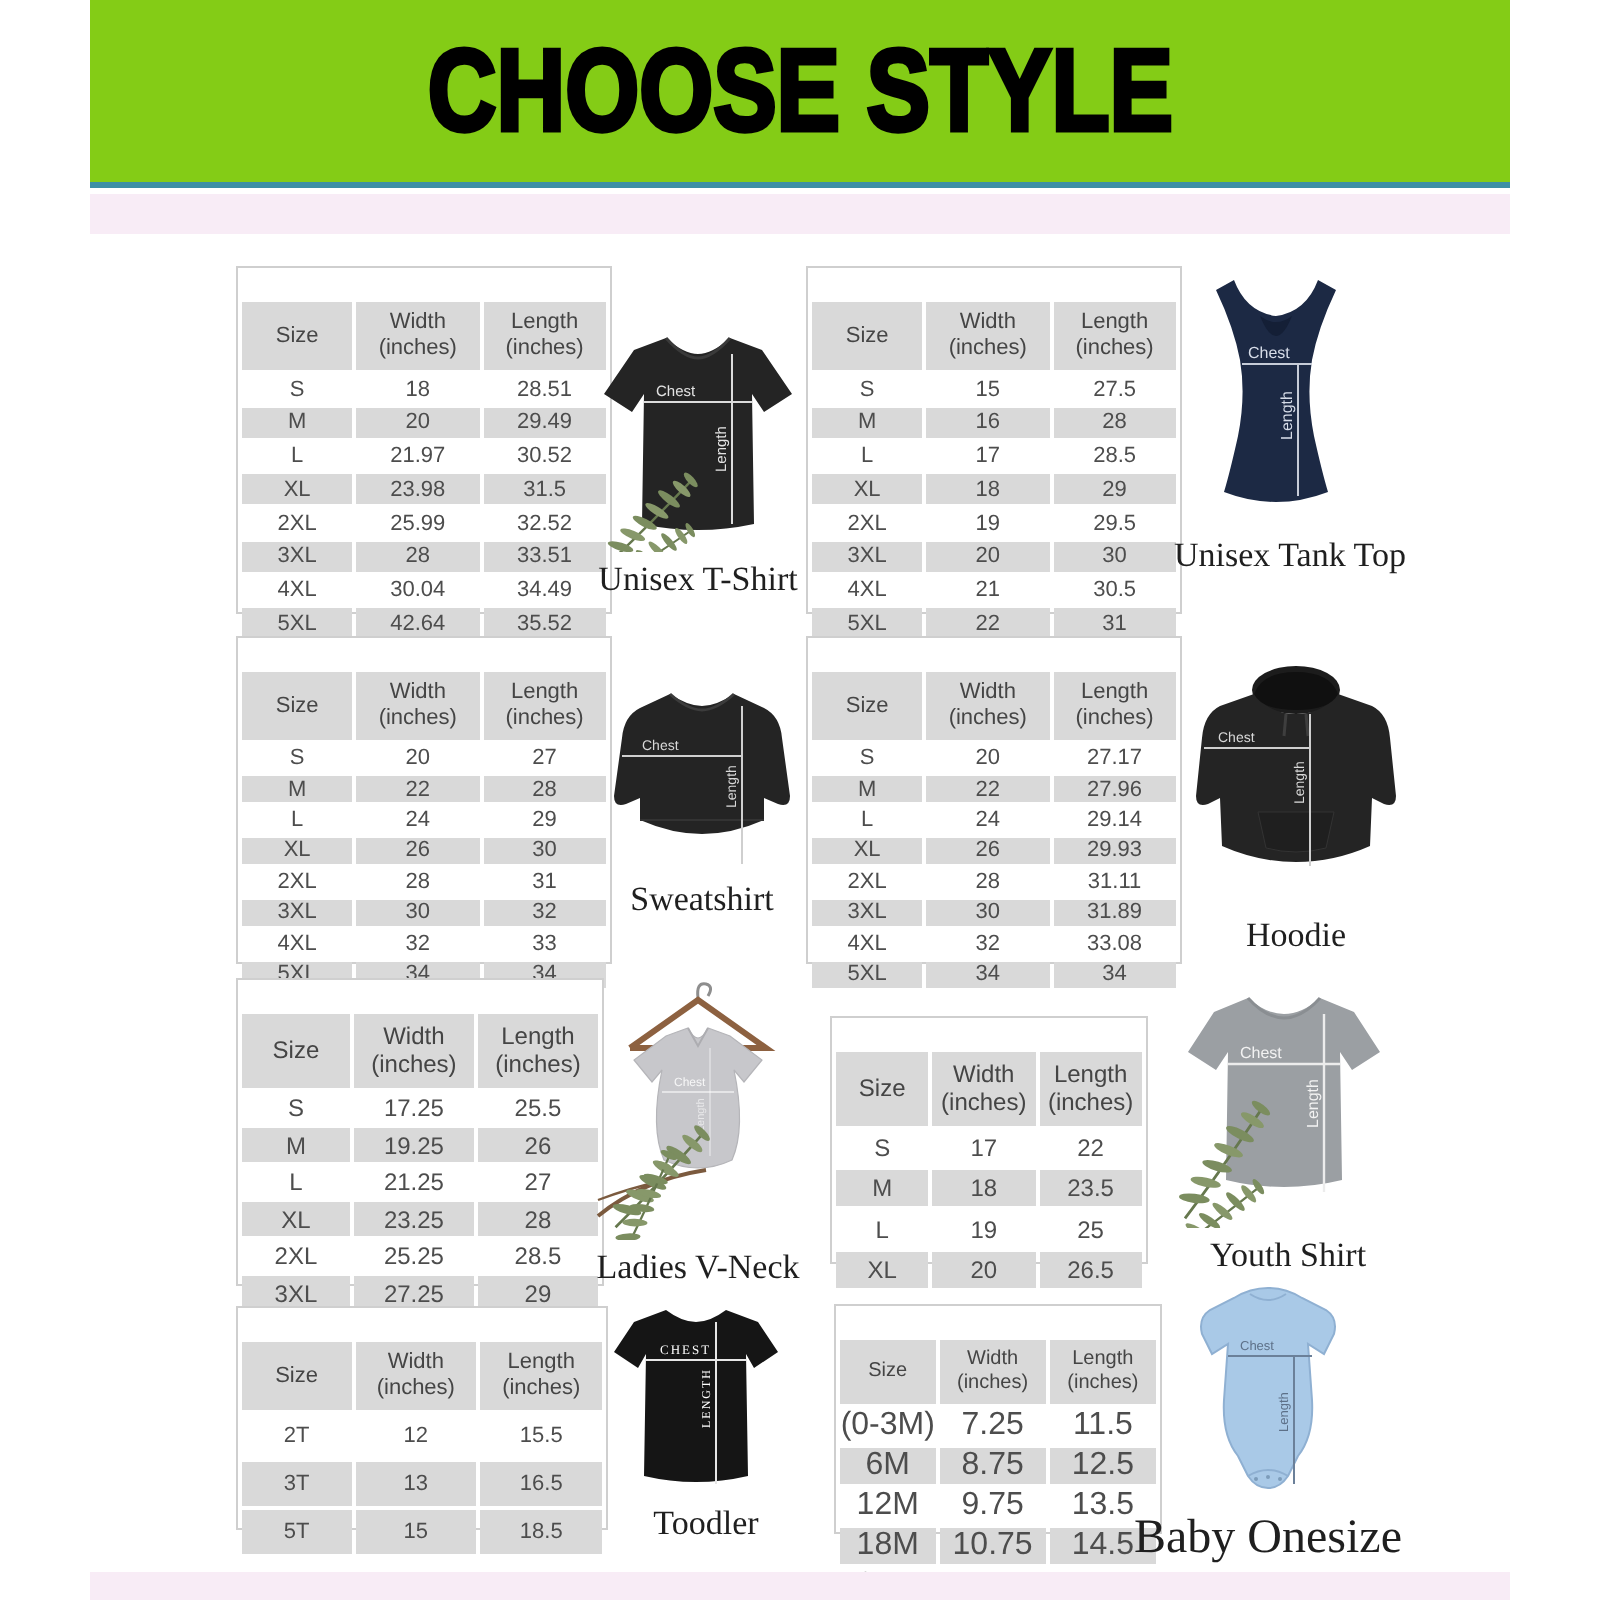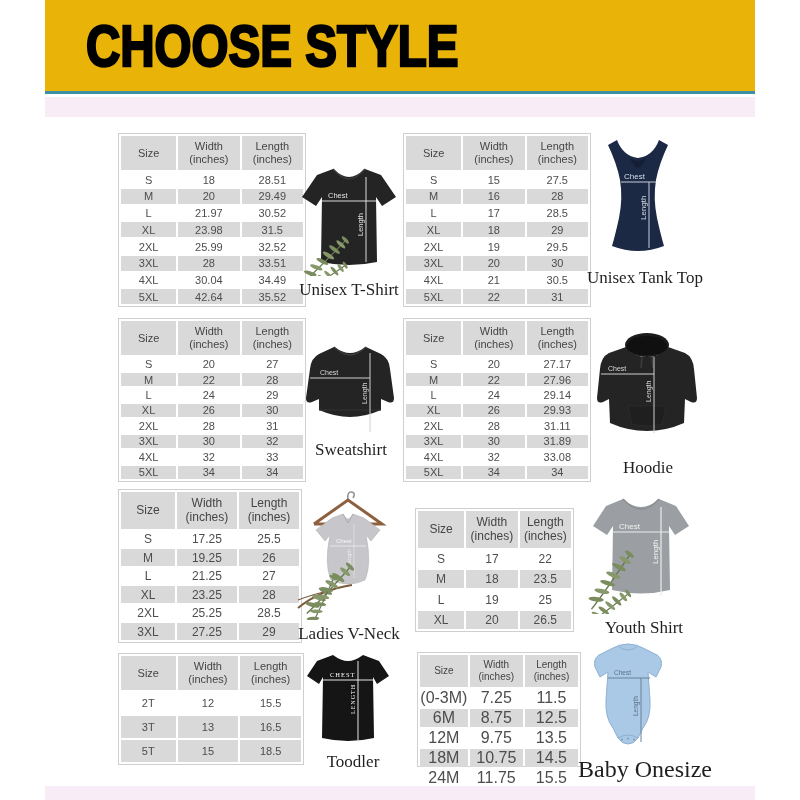--- a/index.html
+++ b/index.html
@@ -3,37 +3,38 @@
 <meta charset="utf-8">
 <style>
   html,body{margin:0;padding:0;}
   body{
     width:800px;height:800px;position:relative;background:#ffffff;
     font-family:"Liberation Sans",sans-serif;overflow:hidden;
   }
   
   .banner{
     position:absolute;left:45px;top:0;width:710px;height:91px;
-    background:#eab308;border-bottom:3px solid #3d8fa5;
-    display:flex;align-items:center;justify-content:flex-start;
+    background:#84cc16;border-bottom:3px solid #3d8fa5;
+    display:flex;align-items:center;justify-content:center;
   }
   .banner-title{
     font-weight:bold;font-size:58px;color:#000;
     transform:scaleX(0.82);letter-spacing:0px;
     -webkit-text-stroke:2.5px #000;white-space:nowrap;
   }
   .strip{position:absolute;left:45px;width:710px;background:#f8ecf6;}
   .strip.top{top:97px;height:20px;}
   .strip.bottom{top:786px;height:14px;}
 
   
   .size-table-wrap{position:absolute;border:1px solid #cfcfcf;background:#fff;}
   .size-table-wrap table{
     width:100%;height:100%;border-collapse:separate;border-spacing:2px;
     table-layout:fixed;
+    margin-top:15px;
   }
   .size-table-wrap th,.size-table-wrap td{
     text-align:center;vertical-align:middle;padding:0;color:#4d4d4d;
   }
   .size-table-wrap thead th{
     background:#d9d9d9;font-weight:normal;font-size:11px;line-height:1.2;
     padding:4px 0;color:#454545;
   }
   .size-table-wrap tbody td{font-size:11px;background:#fff;}
   .size-table-wrap tbody tr.alt td{background:#d9d9d9;}
@@ -46,21 +47,21 @@
   #table-0{left:118px;top:133px;width:186px;height:172px;}
   #table-1{left:403px;top:133px;width:186px;height:172px;}
   #table-2{left:118px;top:318px;width:186px;height:162px;}
   #table-3{left:403px;top:318px;width:186px;height:162px;}
   #table-4{left:118px;top:489px;width:182px;height:152px;}
   #table-5{left:415px;top:508px;width:157px;height:122px;}
   #table-6{left:118px;top:653px;width:184px;height:110px;}
   #table-7{left:417px;top:652px;width:162px;height:113px;}
 
   
-  .garment-fig{position:absolute;margin:0;display:flex;flex-direction:column;}
+  .garment-fig{position:absolute;margin:0;display:flex;flex-direction:column;align-items:center;}
   .garment-fig figcaption{
     font-family:"Liberation Serif",serif;font-size:17px;color:#1f1f1f;
     text-align:center;white-space:nowrap;margin-top:4px;
   }
   #fig-0{left:296px;top:164px;width:106px;}
   #fig-1{left:575px;top:136px;width:140px;}
   #fig-2{left:298px;top:340px;width:106px;}
   #fig-3{left:588px;top:330px;width:120px;gap:14px;}
   #fig-4{left:294px;top:488px;width:110px;}
   #fig-5{left:578px;top:492px;width:132px;}

